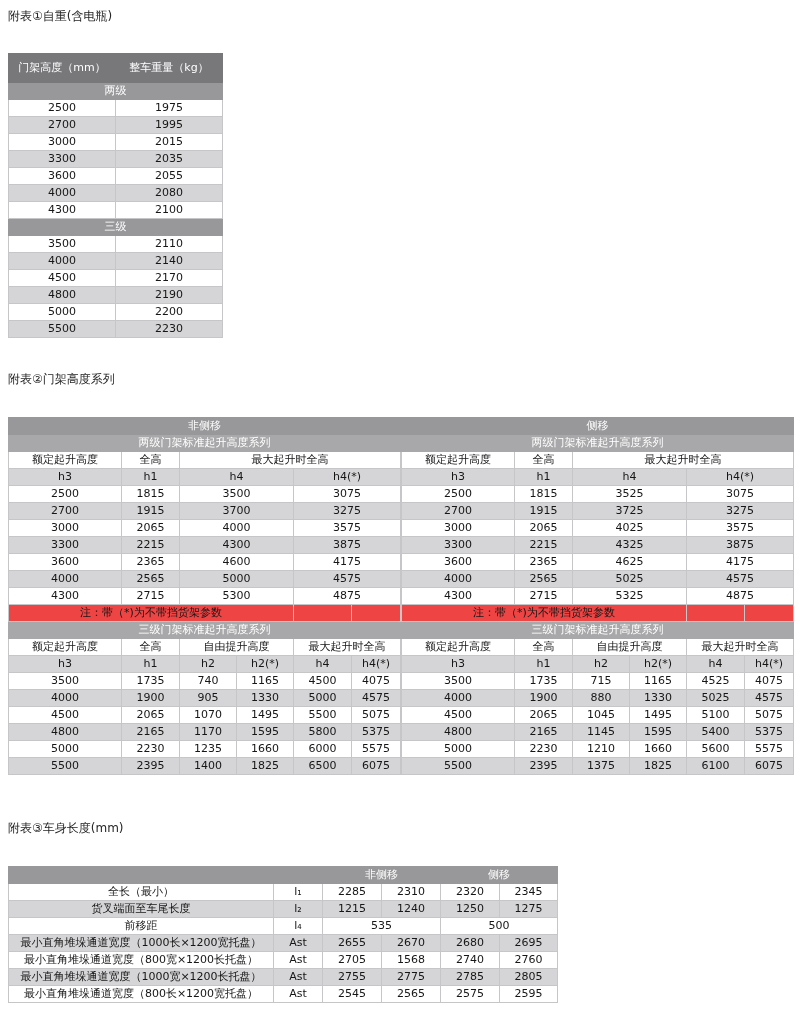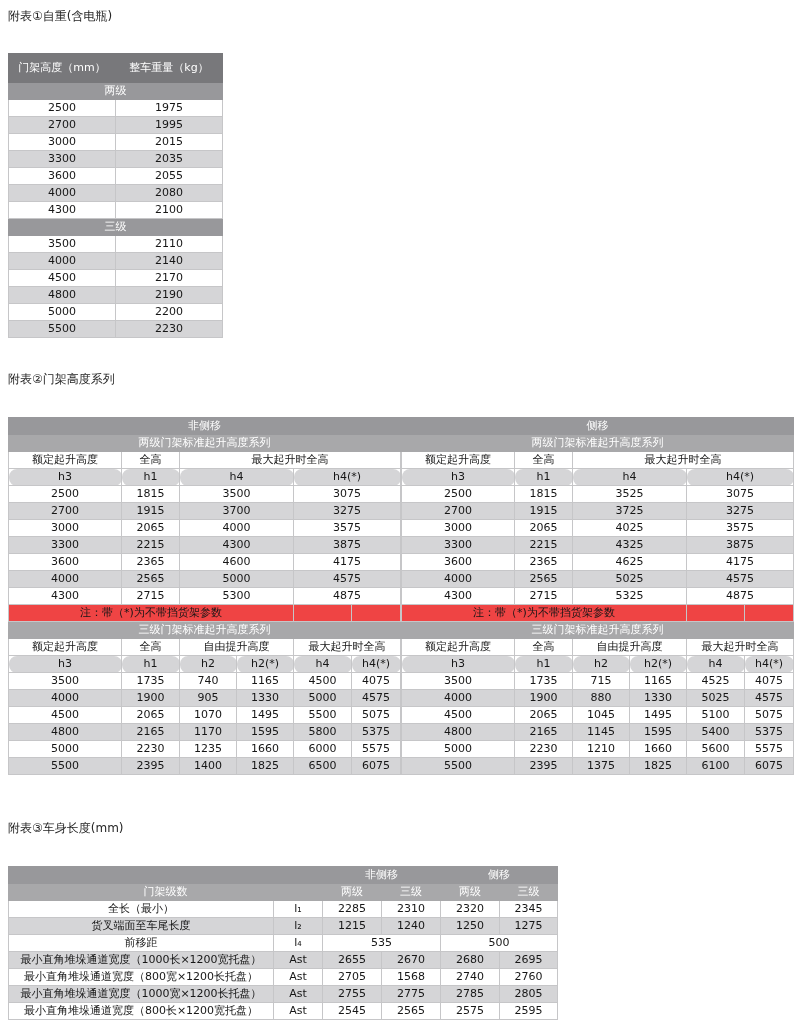--- a/index.html
+++ b/index.html
@@ -19,21 +19,21 @@
   table.tbl td {
     border: 1px solid #c6c6c8;
     text-align: center; vertical-align: middle;
     font-size: 11px; height: 17px; line-height: 1.05;
     padding: 0 1px; color: #161616; white-space: nowrap; overflow: hidden;
   }
   tr.hdr1 td { height: 29px; background: #78787b; border-color: #78787b; color: #fff; }
   tr.band-a td { background: #98989b; border-color: #98989b; color: #fff; }
   tr.band-b td { background: #a8a8aa; border-color: #a8a8aa; color: #fff; margin-top: 36px; }
   tr.row-alt td { background: #d5d5d7; }
-  tr.shdr td { background: #d5d5d7; border-radius: 8px; }
+  tr.shdr td { background: #d5d5d7; }
   tr.note-row td { background: #ef4444; }
 
   .t1 { position: absolute; left: 8px; top: 53px; width: 214px; }
   .t2wrap { position: absolute; left: 8px; top: 417px; width: 784px; display: flex; }
   .half { width: 392px; }
   .t3 { position: absolute; left: 8px; top: 866px; width: 549px; }
 </style>
 </head>
 <body>
 
@@ -411,27 +411,20 @@
       <col style="width:59px">
         <col style="width:59px">
         <col style="width:58px">
     </colgroup>
     <tbody>
       <tr class="band-a">
         <td colspan="2"></td>
         <td colspan="2">非侧移</td>
         <td colspan="2">侧移</td>
       </tr>
-      <tr class="band-b">
-        <td colspan="2">门架级数</td>
-        <td>两级</td>
-        <td>三级</td>
-        <td>两级</td>
-        <td>三级</td>
-      </tr>
     </tbody>
     <tbody>
         <tr>
           <td>全长（最小）</td>
           <td>l₁</td>
           <td>2285</td>
           <td>2310</td>
           <td>2320</td>
           <td>2345</td>
         </tr>

